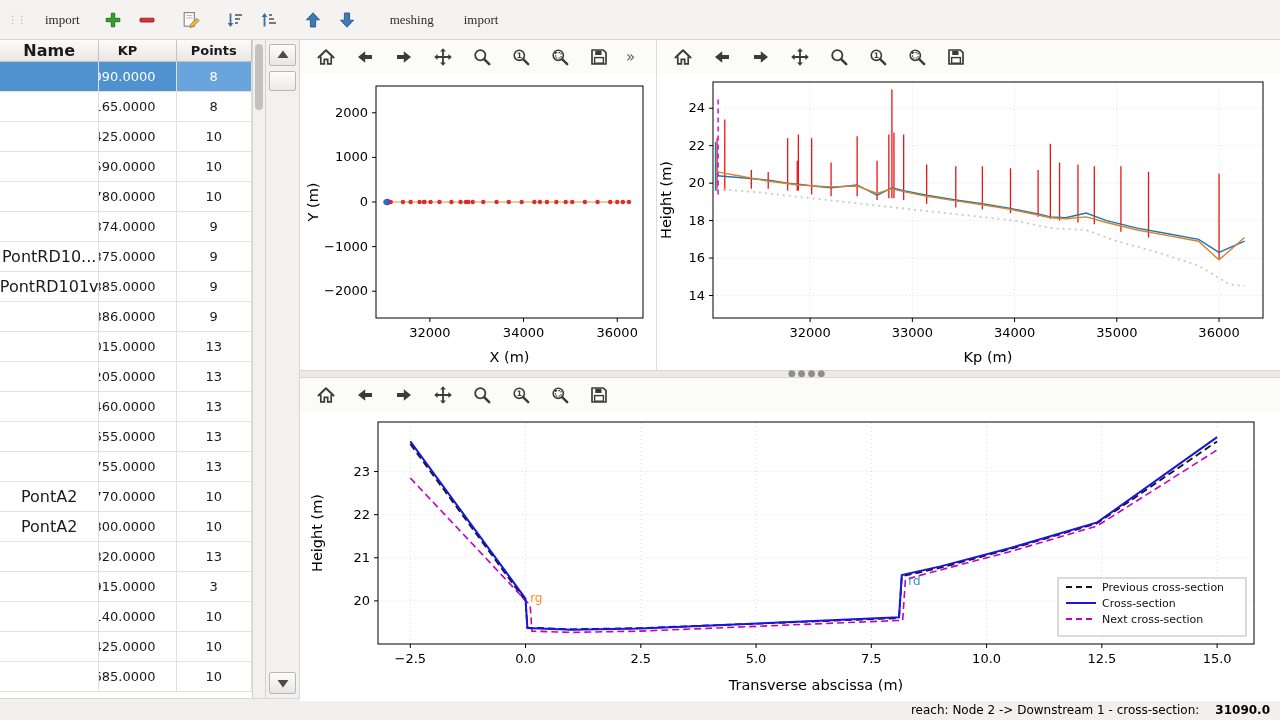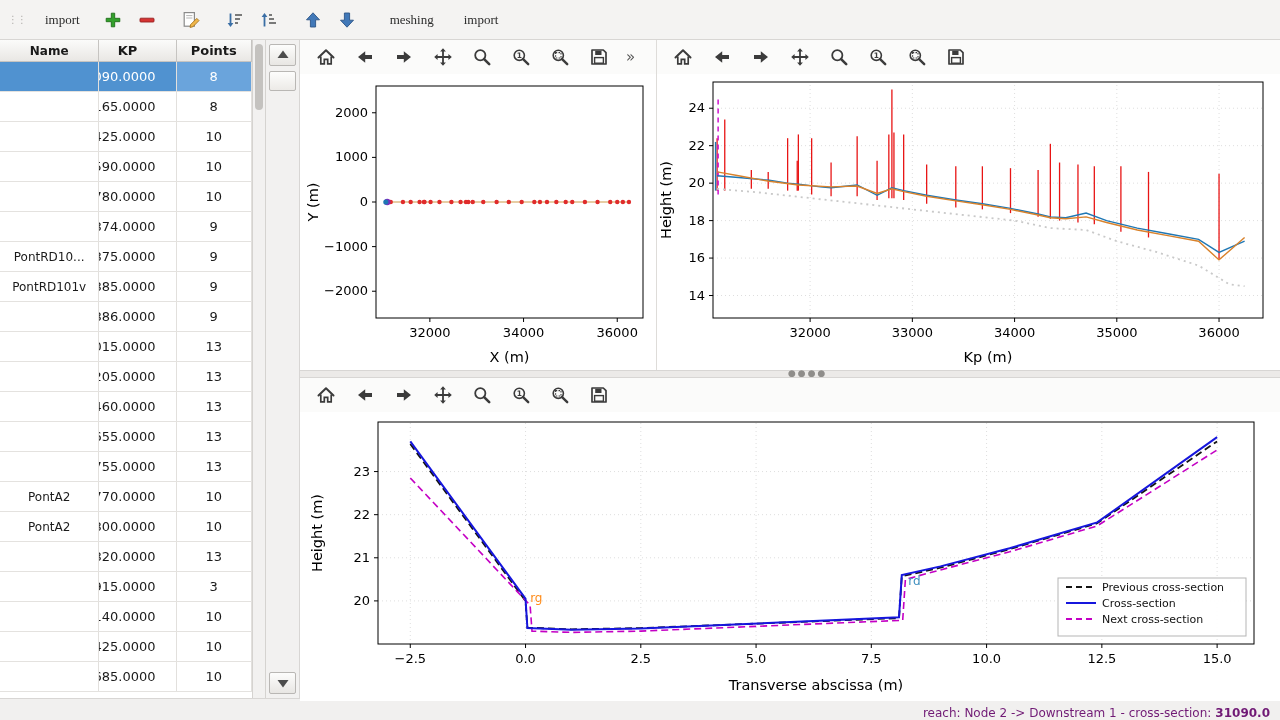--- a/index.html
+++ b/index.html
@@ -22,21 +22,21 @@
 
   
   .left-panel{flex:0 0 300px;display:flex;background:#f2f1f0;border-right:1px solid #d8d6d4}
   .table-wrap{width:252px;background:#fff;display:flex;flex-direction:column;overflow:hidden}
   .trow{display:flex;flex:0 0 30px;height:30px;background:#fff;border-bottom:1px solid #e4e2df}
   .trow.thead{flex:0 0 22px;height:22px;background:linear-gradient(#fbfbfa,#e9e7e4);
     border-bottom:1px solid #c6c4c1;font-weight:bold}
   .tcell{display:flex;align-items:center;font-size:13px;border-right:1px solid #e2e0dd;
     overflow:hidden;white-space:nowrap}
   .thead .tcell{justify-content:center;border-right:1px solid #c6c4c1}
-  .col-name{width:108px;justify-content:center;font-size:12px}
+  .col-name{width:108px;justify-content:center;font-size:16px}
   .col-kp{width:82px;justify-content:flex-end;padding-right:20px}
   .col-points{width:82px;justify-content:center}
   .trow.selected .tcell{background:#5092d0;color:#fff}
   .trow.selected .col-points{background:#6aa4dc}
 
   .vscroll{width:14px;background:#f2f1f0;border-left:1px solid #d5d3d0;border-right:1px solid #d5d3d0;position:relative}
   .sb-thumb{position:absolute;left:2px;right:2px;top:4px;height:66px;background:#c4c2bf;border-radius:4px}
   .updown{width:33px;display:flex;flex-direction:column;align-items:center;padding:4px 3px;background:#f2f1f0}
   .ud-btn{width:27px;height:22px;border:1px solid #b9b7b4;border-radius:2px;
     background:linear-gradient(#fdfdfc,#e8e6e3);display:flex;align-items:center;justify-content:center;color:#4a4a4a}
@@ -56,22 +56,22 @@
     border:none;background:transparent;color:#3b3b3b;cursor:default}
   .overflow{color:#555;font-size:15px;margin-left:2px}
   .plot-area{flex:1;position:relative;background:#fff}
   .splitter{flex:0 0 8px;height:8px;background:#eceae8;border-top:1px solid #d8d6d4;
     border-bottom:1px solid #d8d6d4;position:relative}
   .grip-dots{position:absolute;left:488px;top:-3px;color:#8f8d8a;font-size:9px;letter-spacing:2px}
   .bottom-panel{flex:1}
 
   
   .statusbar{flex:0 0 22px;height:22px;background:#f1f0ef;border-top:1px solid #d8d6d4;
-    display:flex;align-items:flex-end;justify-content:flex-end;padding:0 10px;font-size:12px;color:#701a75}
-  .statusbar b{font-weight:bold;margin-left:4px}
+    display:flex;align-items:center;justify-content:flex-end;padding:0 10px;font-size:12px;color:#000000}
+  .statusbar b{font-weight:bold;margin-left:16px}
 
   svg text{font-family:"DejaVu Sans",sans-serif}
 </style>
 </head>
 <body>
 
 <div class="app">
 
   <div class="topbar">
     <span class="grip">⋮⋮</span>

